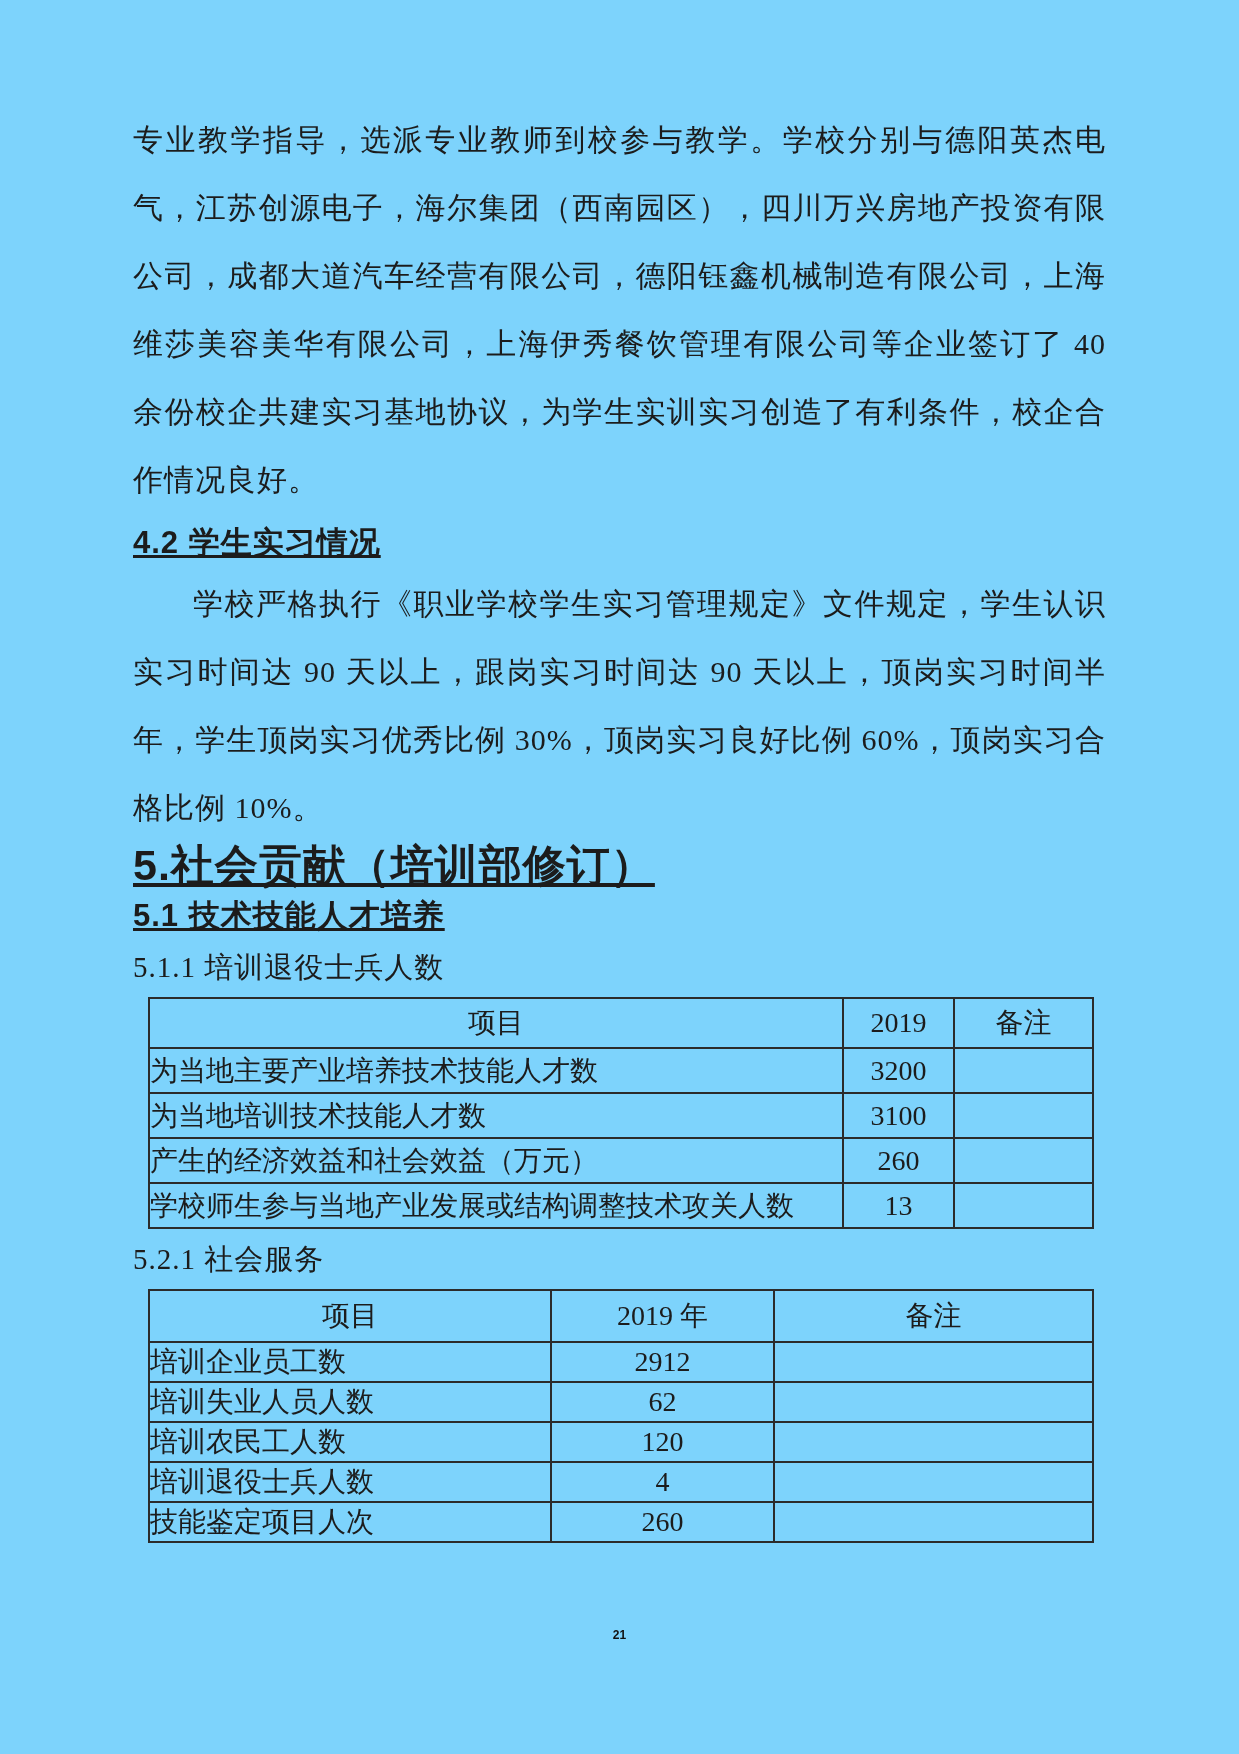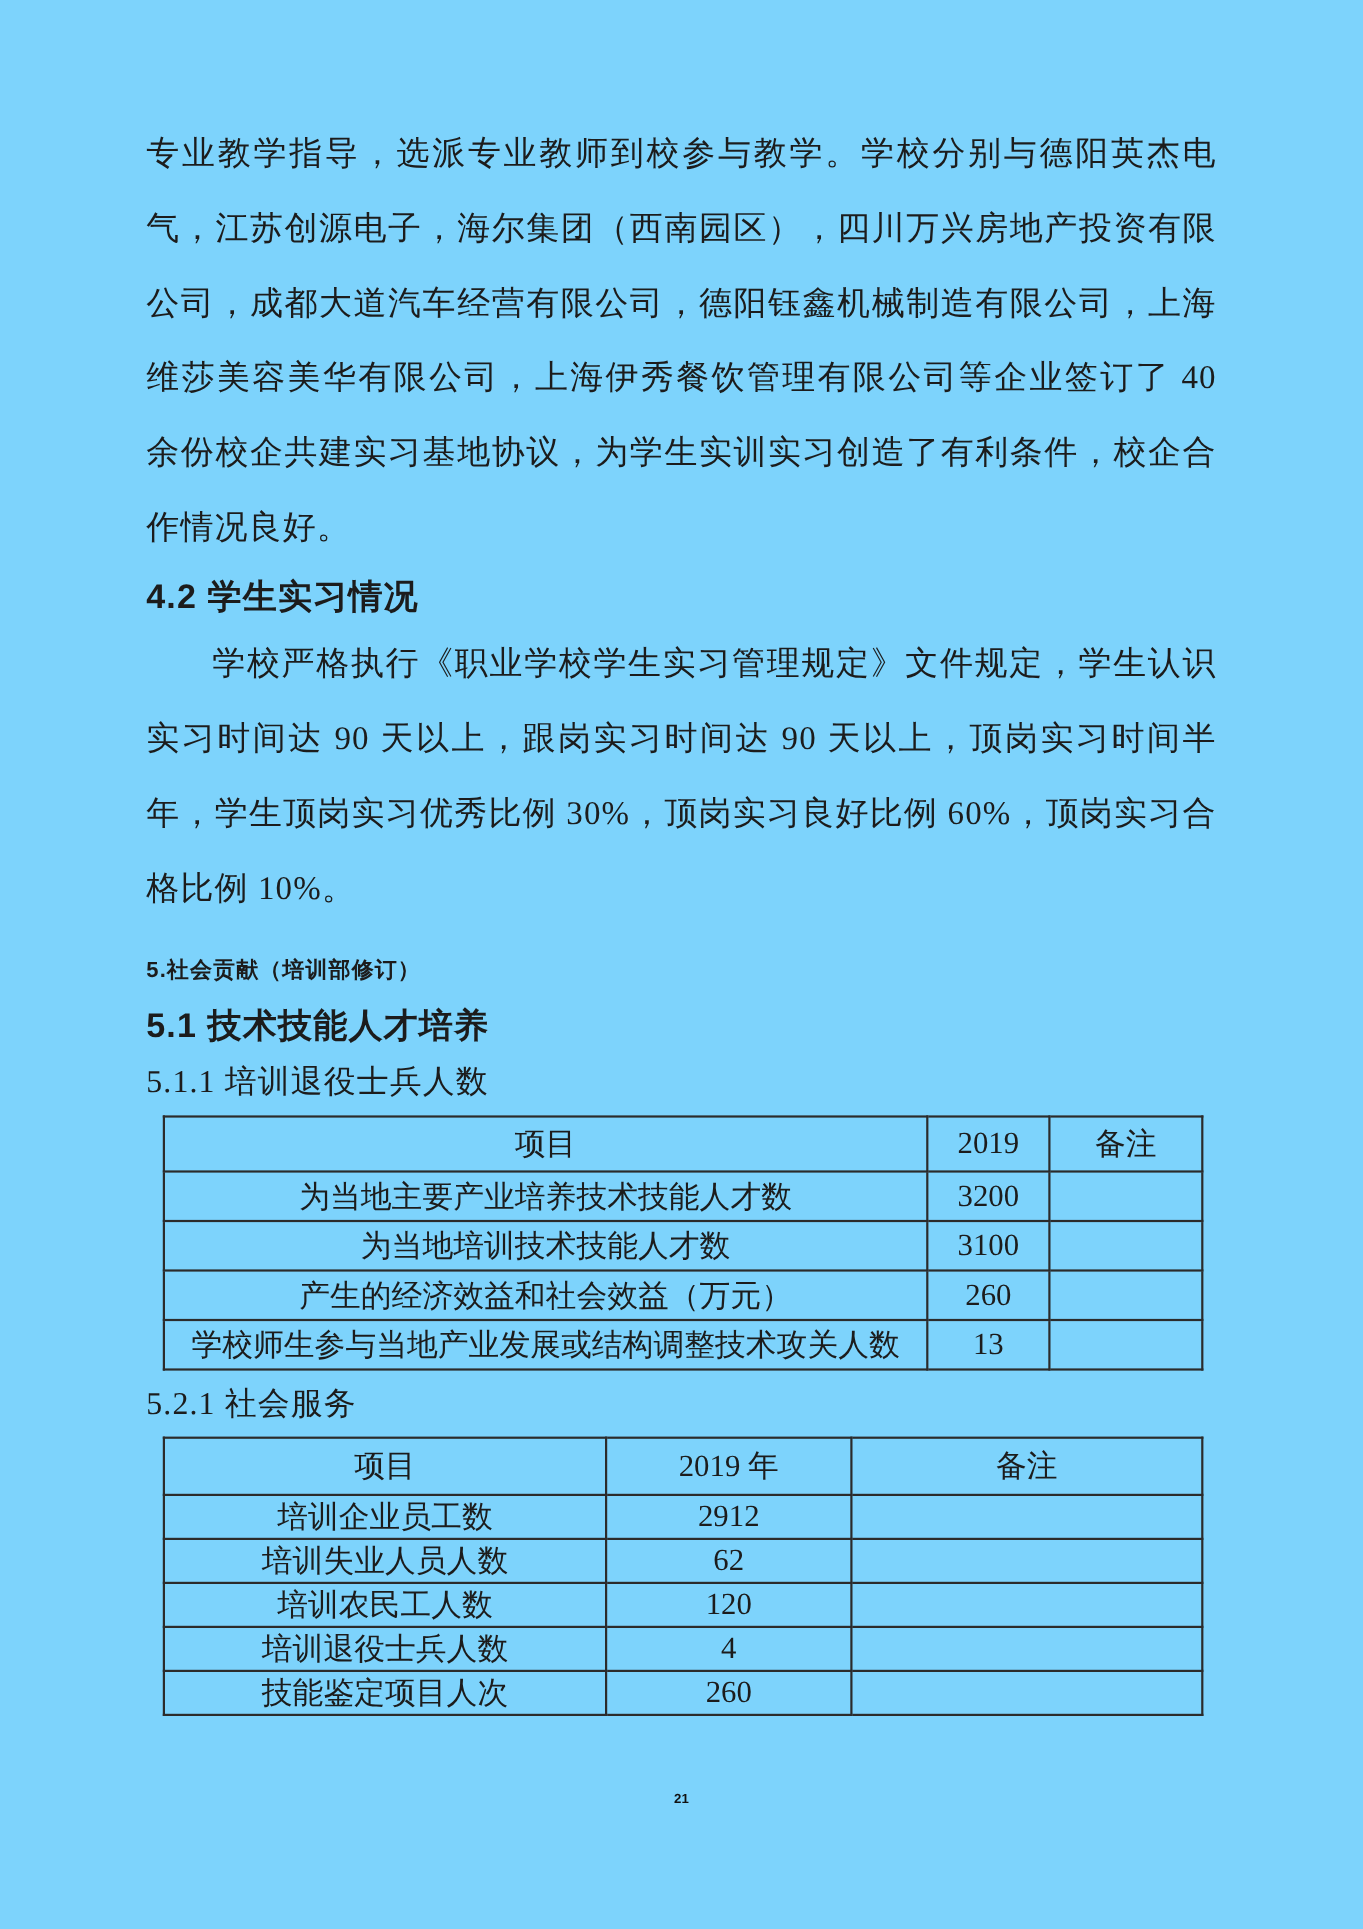--- a/index.html
+++ b/index.html
@@ -34,25 +34,26 @@
   .body-text.indent {
     text-indent: 2em;
   }
   .h-bold {
     font-family: "Liberation Sans", "DejaVu Sans", sans-serif;
     font-weight: bold;
     font-size: 31px;
     line-height: 42px;
     margin: 8px 0 6px 0;
     letter-spacing: 1px;
+    text-decoration: underline;
   }
   .h-bold.h-top {
-    font-size: 20px;
+    font-size: 43px;
     line-height: 44px;
-    margin-top: 18px;
+    margin-top: 1px;
     margin-bottom: 0;
   }
   .h-sub {
     font-family: "Liberation Serif", "DejaVu Serif", serif;
     font-weight: normal;
     font-size: 29px;
     line-height: 40px;
     margin: 10px 0 0 0;
     letter-spacing: 1px;
   }
@@ -75,21 +76,21 @@
   }
   table.doc-table th {
     font-weight: normal;
     text-align: center;
   }
   table.t1 th { height: 48px; }
   table.t1 td { height: 43px; }
   table.t2 th { height: 50px; }
   table.t2 td { height: 37px; }
   td.cell-item {
-    text-align: center;
+    text-align: left;
     padding-left: 10px;
   }
   td.cell-value {
     text-align: center;
   }
   .page-number {
     position: absolute;
     left: 0;
     top: 1628px;
     width: 100%;

